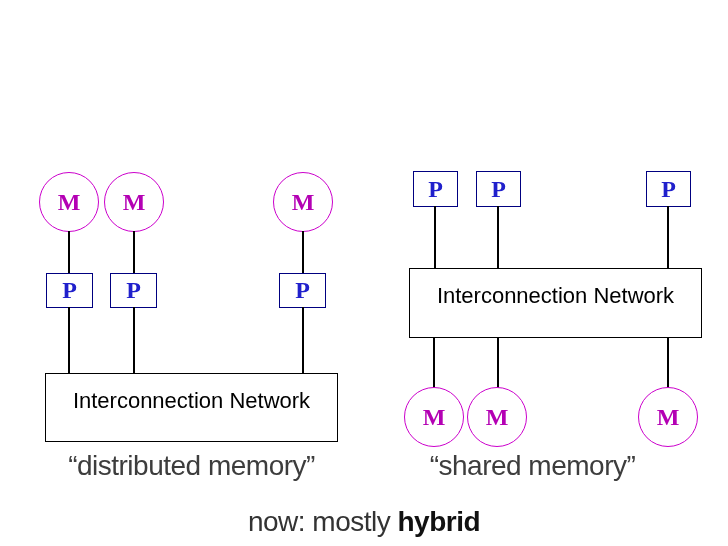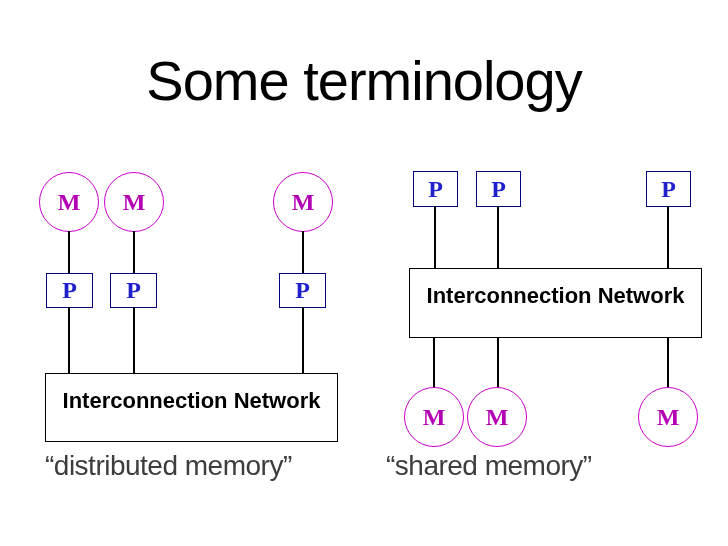--- a/index.html
+++ b/index.html
@@ -72,28 +72,28 @@
     position:absolute;
     box-sizing:border-box;
     border:1.5px solid var(--network-outline);
     background:var(--background);
     text-align:center;
   }
   .netlabel{
     display:block;
     padding-top:16px;
     font-size:22px;
-    font-weight:bold;
+    font-weight:normal;
     line-height:1;
     color:#000000;
     letter-spacing:0;
   }
   .caption{
     position:absolute;
-    text-align:left;
+    text-align:center;
     font-size:28px;
     font-weight:400;
     letter-spacing:-0.5px;
     line-height:1;
     color:var(--caption-text);
   }
   .footer{
     position:absolute;
     left:0; top:508px;
     width:728px;
@@ -106,21 +106,20 @@
   .footer .emph{
     font-weight:bold;
     color:#111111;
   }
 </style>
 </head>
 <body>
 
 <div class="slide">
 
-  <h1 class="title">Some terminology</h1>
 
   <div>
 
     <div class="mnode" style="left:39px;top:172px">M</div>
     <div class="mnode" style="left:104px;top:172px">M</div>
     <div class="mnode" style="left:273px;top:172px">M</div>
 
     <div class="vline" style="left:68px;top:231px;height:43px"></div>
     <div class="vline" style="left:133px;top:231px;height:43px"></div>
     <div class="vline" style="left:302px;top:231px;height:43px"></div>
@@ -158,14 +157,17 @@
     <div class="vline" style="left:497px;top:337px;height:51px"></div>
     <div class="vline" style="left:667px;top:337px;height:51px"></div>
 
     <div class="mnode" style="left:404px;top:387px">M</div>
     <div class="mnode" style="left:467px;top:387px">M</div>
     <div class="mnode" style="left:638px;top:387px">M</div>
 
     <div class="caption" style="left:386px;top:452px;width:293px">“shared memory”</div>
   </div>
 
+  <div class="footer">
+    <span>now: mostly </span><span class="emph">hybrid</span>
+  </div>
 
 </div>
 
 </body></html>

